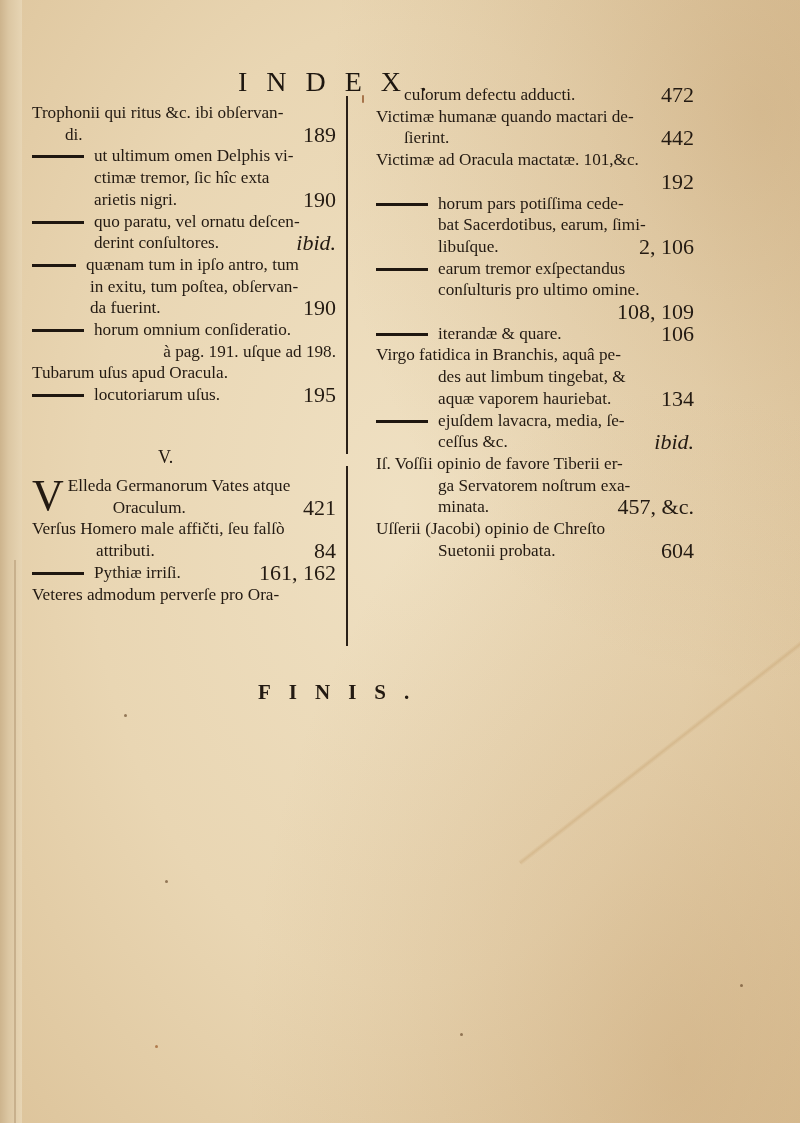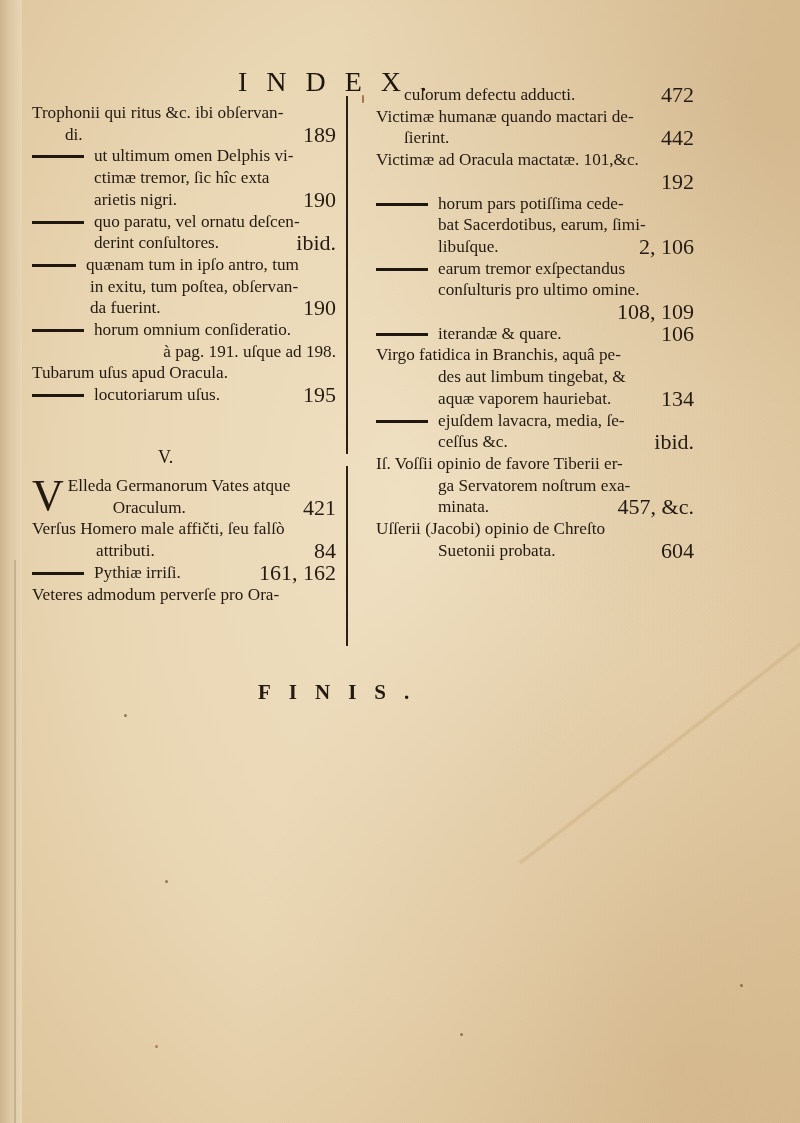--- a/index.html
+++ b/index.html
@@ -33,21 +33,21 @@
   .col.right{left:376px;top:84px;width:318px;}
   .divider{position:absolute;width:2px;background:#2a2018;}
   .entry{position:relative;}
   .line{display:flex;justify-content:space-between;white-space:nowrap;}
   .indent{padding-left:33px;}
   .dash-indent{display:flex;}
   .dash{display:inline-block;width:52px;height:3px;background:#1f1710;margin:10px 10px 0 0;flex:0 0 auto;}
   .dash.short{width:44px;}
   .grow{flex:1;display:flex;justify-content:space-between;}
   .pg{font-size:22px;}
-  .ital{}
+  .ital{font-style:italic;}
   .section-letter{position:absolute;left:158px;top:447px;font-size:18px;}
   .dropcap{float:left;font-size:44px;line-height:40px;margin:1px 4px 0 0;}
   .finis{position:absolute;left:258px;top:680px;font-size:21px;letter-spacing:18px;font-weight:bold;}
   .speck{position:absolute;width:3px;height:3px;border-radius:50%;background:#6e5030;opacity:.7;}
 </style>
 </head>
 <body>
 
 <div class="gutter"></div>
 <div class="gutter-line"></div>

